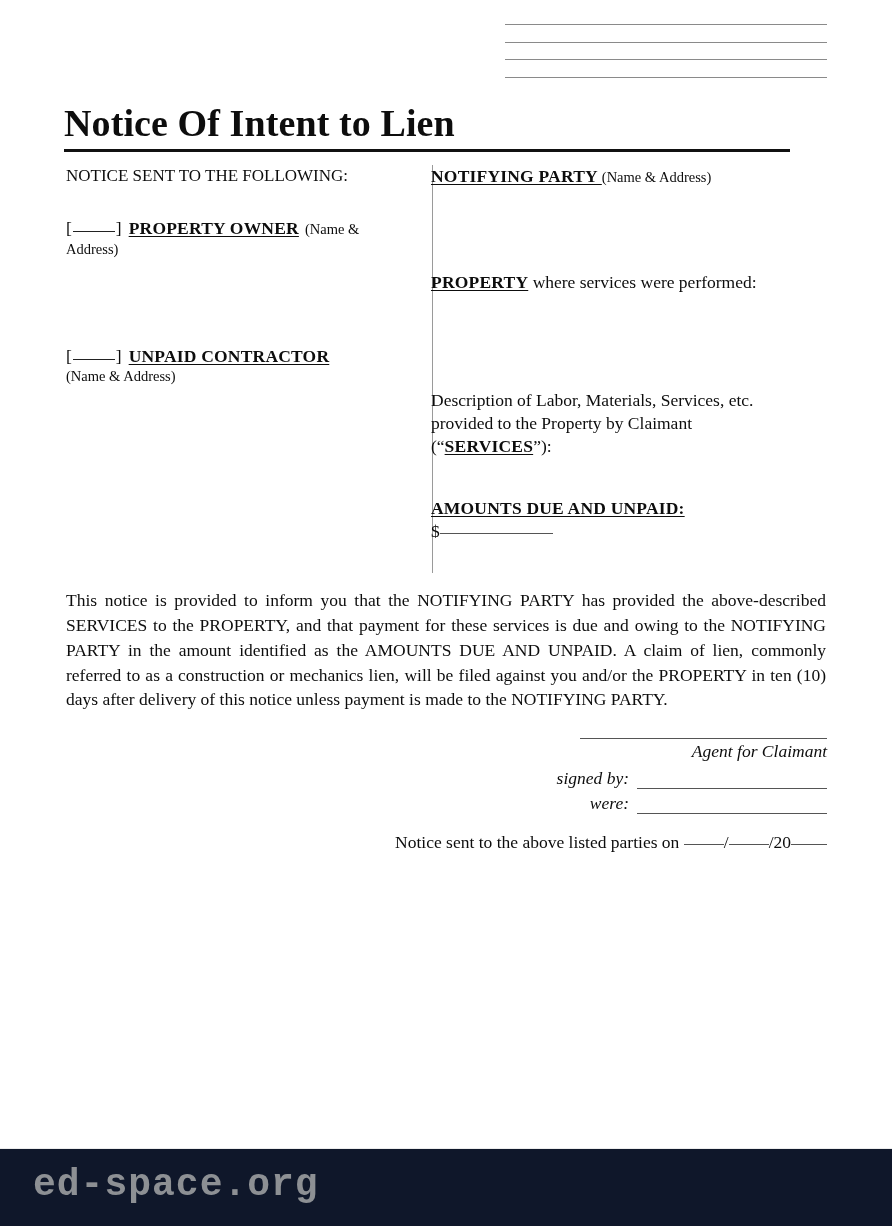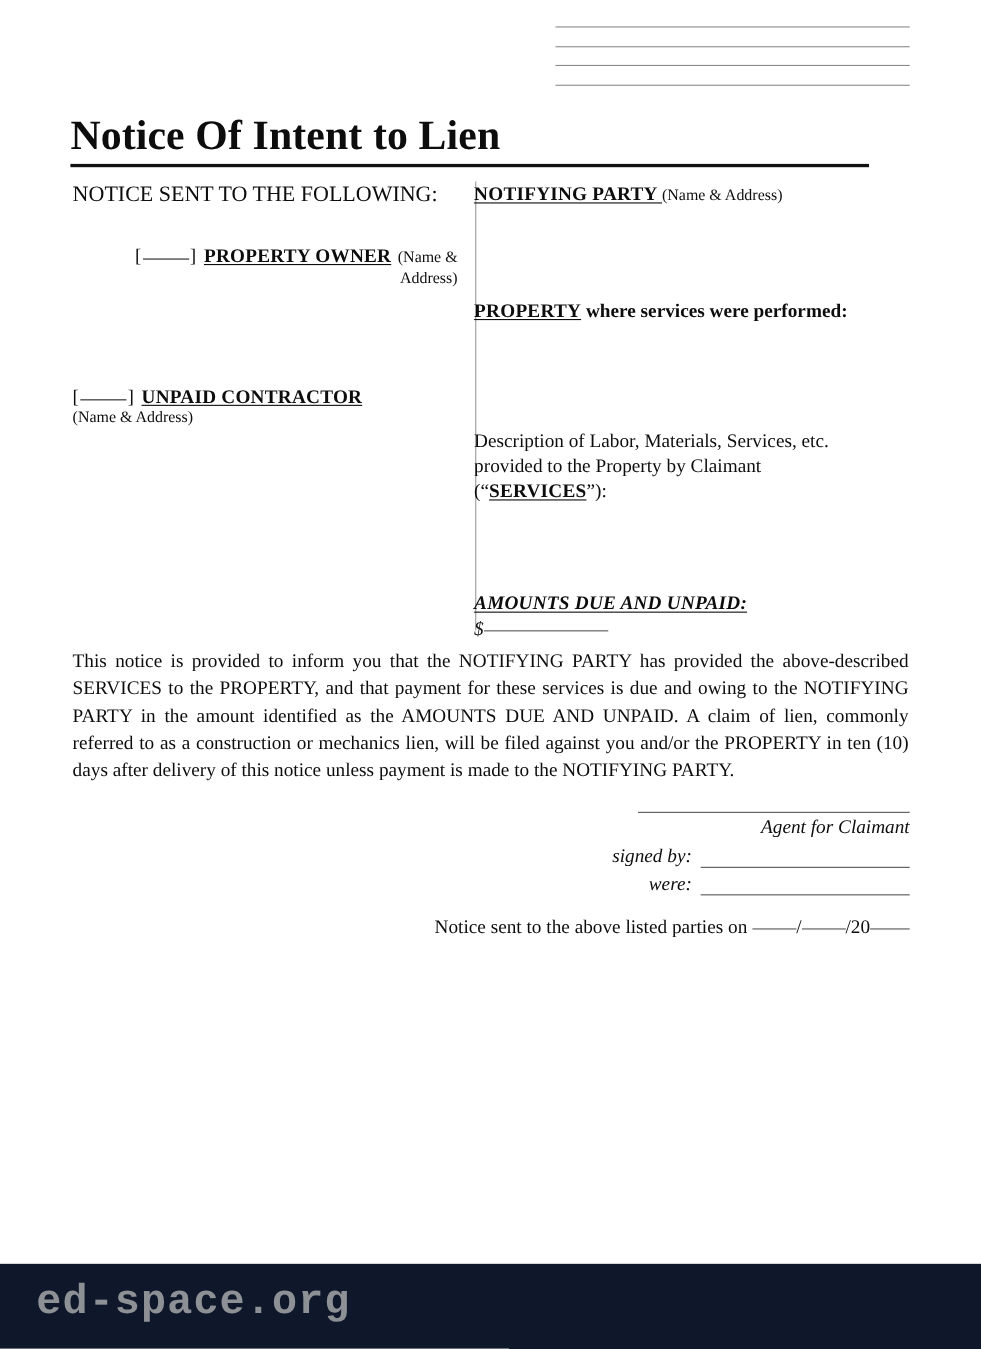--- a/index.html
+++ b/index.html
@@ -85,34 +85,34 @@
     width: 350px;
   }
   .col-right {
     position: absolute;
     left: 431px;
     top: 0;
     width: 400px;
   }
 
   .lead-line {
-    font-size: 20px;
+    font-size: 17px;
     line-height: 1.25;
     margin: 0;
     padding: 0;
   }
 
   
   .party-row {
     margin: 0;
     padding: 0;
     font-size: 17.5px;
     line-height: 1.22;
   }
-  .party-row.owner   { margin-top: 32px; text-align: right; }
+  .party-row.owner   { margin-top: 32px; }
   .party-row.prime   { margin-top: 88px; }
   .party-row.other   { margin-top: 89px; }
 
   .checkbox {
     font-weight: normal;
     letter-spacing: 0px;
   }
   .checkbox .slot {
     display: inline-block;
     width: 42px;
@@ -156,22 +156,22 @@
     letter-spacing: 0.2px;
   }
   .r-hint {
     font-size: 14.5px;
     font-weight: normal;
   }
   .r-block { margin: 0; padding: 0; font-size: 17.5px; line-height: 1.25; }
   .r-block.notifying { margin-top: 1px; }
   .r-block.property  { margin-top: 84px; }
   .r-block.desc      { margin-top: 95px; line-height: 1.32; }
-  .r-block.amounts   { margin-top: 80px; font-style: italic; }
-  .r-normal { font-weight: bold; }
+  .r-block.amounts   { margin-top: 40px; }
+  .r-normal { font-weight: normal; }
   .money-line {
     display: block;
     font-size: 17.5px;
     margin-top: 1px;
   }
   .money-line .slot-long {
     display: inline-block;
     width: 113px;
     border-bottom: 1.3px solid #555;
     vertical-align: 3px;

